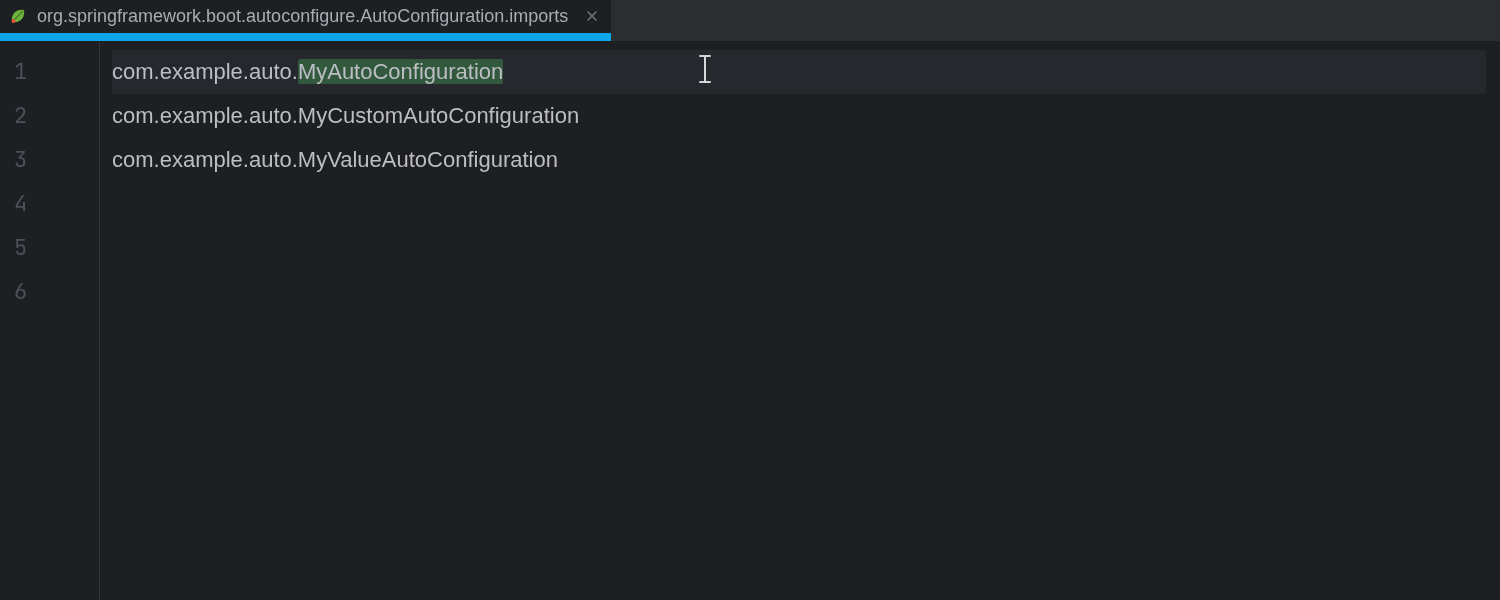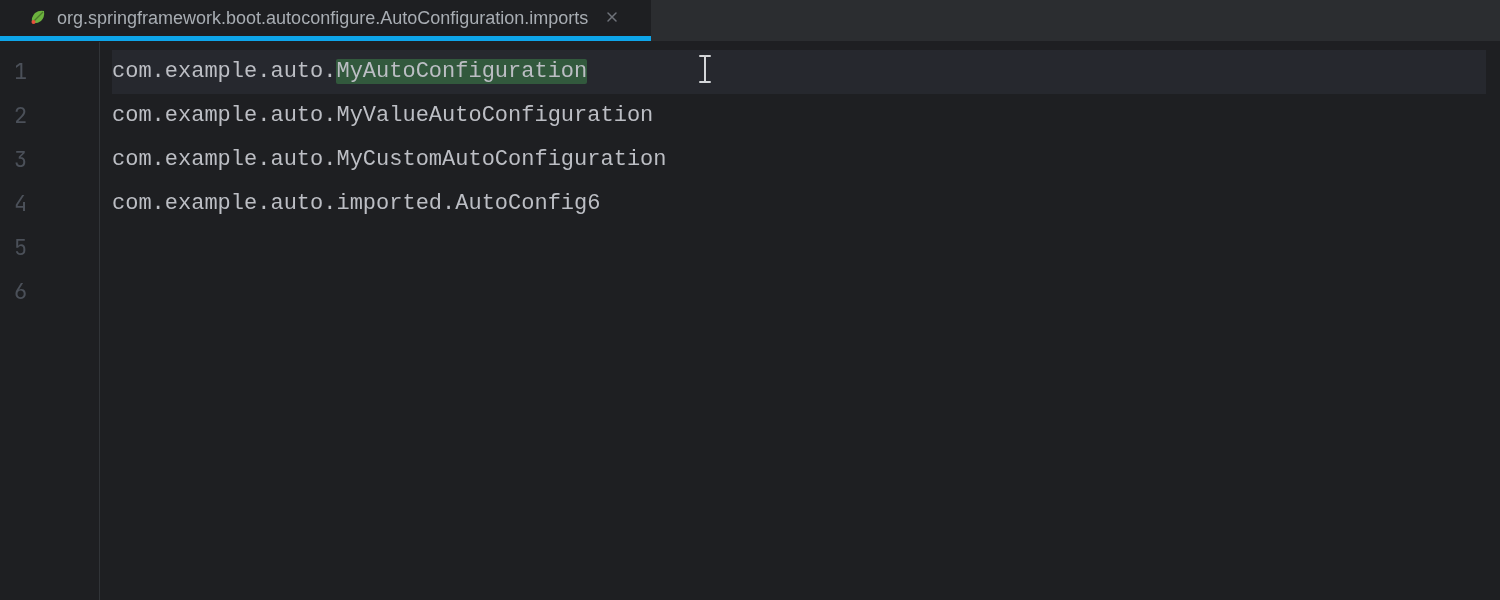--- a/index.html
+++ b/index.html
@@ -23,23 +23,23 @@
       display: flex;
       align-items: stretch;
       height: 42px;
       border-bottom: 1px solid #1e1f22;
     }
     
     .tab {
       display: flex;
       align-items: center;
       gap: 10px;
-      padding: 0 29px;
+      padding: 0 9px;
       background: #1e1f22;
-      border-bottom: 5px solid #0ea5e9;
+      border-bottom: 8px solid #0ea5e9;
       cursor: pointer;
       position: relative;
     }
     
     .tab-icon {
       width: 18px;
       height: 18px;
       display: flex;
       align-items: center;
       justify-content: center;
@@ -80,21 +80,21 @@
       text-align: left;
       padding-left: 14px;
       height: 44px;
       line-height: 44px;
     }
     
     .code-area {
       flex: 1;
       padding-top: 8px;
       padding-left: 12px;
-      font-family: Liberation Mono, monospace;
+      font-family: Liberation Sans, sans-serif;
       font-size: 22px;
       color: #bcbec4;
       position: relative;
     }
     
     .code-line {
       height: 44px;
       line-height: 44px;
       white-space: pre;
       position: relative;
@@ -166,19 +166,18 @@
       <div class="line-number">5</div>
       <div class="line-number">6</div>
     </div>
   <div class="code-area" id="code-area">
     <span class="text-cursor">
       <svg width="18" height="30" viewBox="0 0 18 30">
         <path d="M 4 2 L 8 2 M 10 2 L 14 2 M 9 2 L 9 28 M 4 28 L 8 28 M 10 28 L 14 28" stroke="#d4d6d9" stroke-width="2" stroke-linecap="round" fill="none"></path>
       </svg>
     </span>
   <div class="code-line"><div class="line-highlight"></div><span class="code-line-text"><span>com.example.auto.</span><span class="word-highlight">MyAutoConfiguration</span></span></div>
+      <div class="code-line"><span class="code-line-text"><span>com.example.auto.MyCustomAutoConfiguration</span></span></div>
       <div class="code-line"><span class="code-line-text"><span>com.example.auto.MyValueAutoConfiguration</span></span></div>
-      <div class="code-line"><span class="code-line-text"><span>com.example.auto.MyCustomAutoConfiguration</span></span></div>
-      <div class="code-line"><span class="code-line-text"><span>com.example.auto.imported.AutoConfig6</span></span></div>
       <div class="code-line"><span class="code-line-text"><span></span></span></div>
     </div>
   <div class="scrollbar-track"></div>
 </div>
 
 </body></html>

